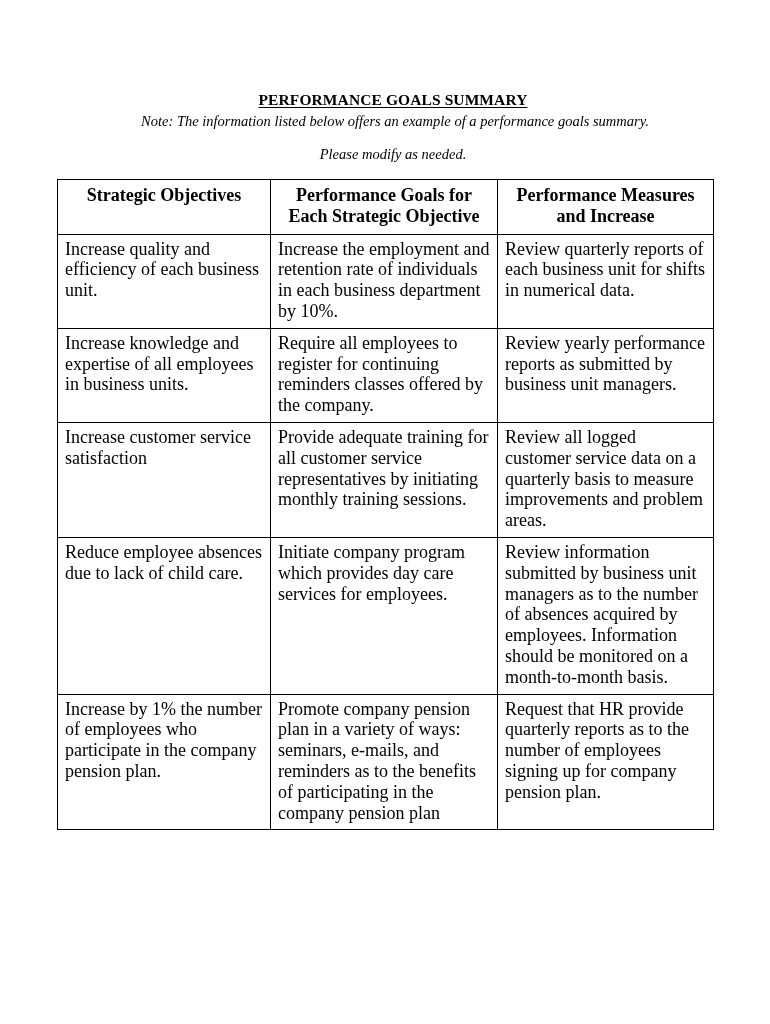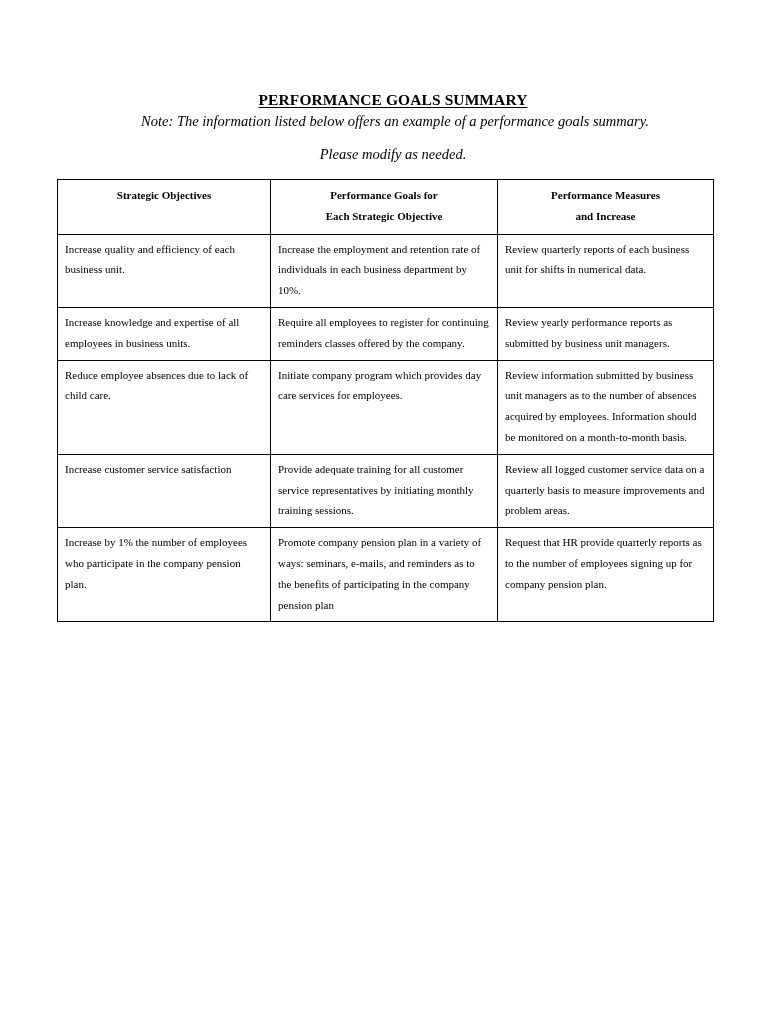--- a/index.html
+++ b/index.html
@@ -68,21 +68,21 @@
   }
   table.goals col.c1 { width: 213px; }
   table.goals col.c2 { width: 227px; }
   table.goals col.c3 { width: 216px; }
 
   table.goals th,
   table.goals td {
     border: 1px solid #000000;
     vertical-align: top;
     padding: 4px 7px 6px 7px;
-    font-size: 11px;
+    font-size: 18px;
     line-height: 20.8px;
     margin-left: 12px;
   }
   table.goals th {
     text-align: center;
     font-weight: bold;
     padding-top: 5px;
     padding-bottom: 7px;
   }
   table.goals td {
@@ -128,29 +128,29 @@
         <tr data-name="table-row" data-row="0">
           <td data-name="cell-strategic-objective">Increase quality and efficiency of each business unit.</td>
           <td data-name="cell-performance-goal">Increase the employment and retention rate of individuals in each business department by 10%.</td>
           <td data-name="cell-performance-measure">Review quarterly reports of each business unit for shifts in numerical data.</td>
         </tr>
         <tr data-name="table-row" data-row="1">
           <td data-name="cell-strategic-objective">Increase knowledge and expertise of all employees in business units.</td>
           <td data-name="cell-performance-goal">Require all employees to register for continuing reminders classes offered by the company.</td>
           <td data-name="cell-performance-measure">Review yearly performance reports as submitted by business unit managers.</td>
         </tr>
+        <tr data-name="table-row" data-row="2">
+          <td data-name="cell-strategic-objective">Increase customer service satisfaction</td>
+          <td data-name="cell-performance-goal">Provide adequate training for all customer service representatives by initiating monthly training sessions.</td>
+          <td data-name="cell-performance-measure">Review all logged customer service data on a quarterly basis to measure improvements and problem areas.</td>
+        </tr>
         <tr data-name="table-row" data-row="3">
           <td data-name="cell-strategic-objective">Reduce employee absences due to lack of child care.</td>
           <td data-name="cell-performance-goal">Initiate company program which provides day care services for employees.</td>
           <td data-name="cell-performance-measure">Review information submitted by business unit managers as to the number of absences acquired by employees. Information should be monitored on a month-to-month basis.</td>
-        </tr>
-        <tr data-name="table-row" data-row="2">
-          <td data-name="cell-strategic-objective">Increase customer service satisfaction</td>
-          <td data-name="cell-performance-goal">Provide adequate training for all customer service representatives by initiating monthly training sessions.</td>
-          <td data-name="cell-performance-measure">Review all logged customer service data on a quarterly basis to measure improvements and problem areas.</td>
         </tr>
         <tr data-name="table-row" data-row="5">
           <td data-name="cell-strategic-objective">Increase by 1% the number of employees who participate in the company pension plan.</td>
           <td data-name="cell-performance-goal">Promote company pension plan in a variety of ways: seminars, e-mails, and reminders as to the benefits of participating in the company pension plan</td>
           <td data-name="cell-performance-measure">Request that HR provide quarterly reports as to the number of employees signing up for company pension plan.</td>
         </tr>
       </tbody>
     </table>
   </div>
 

